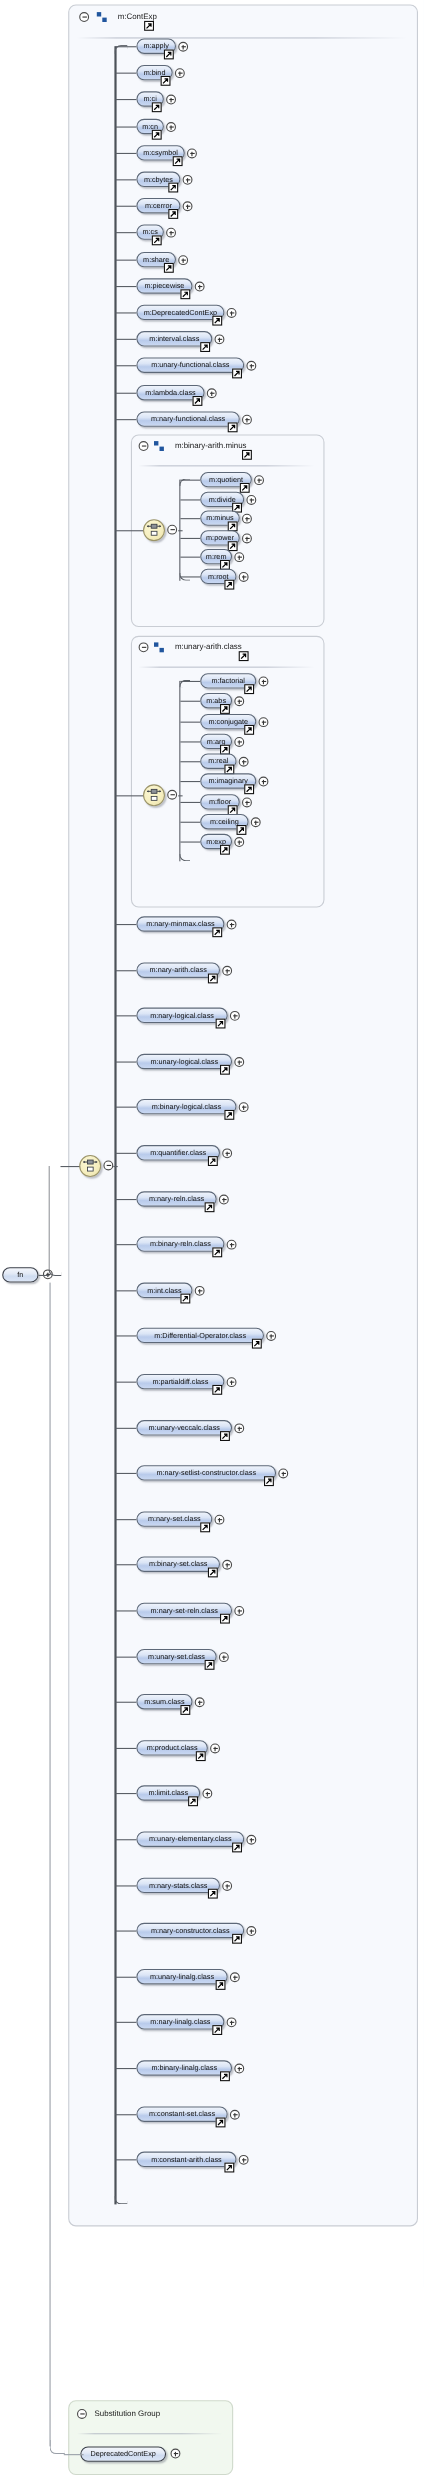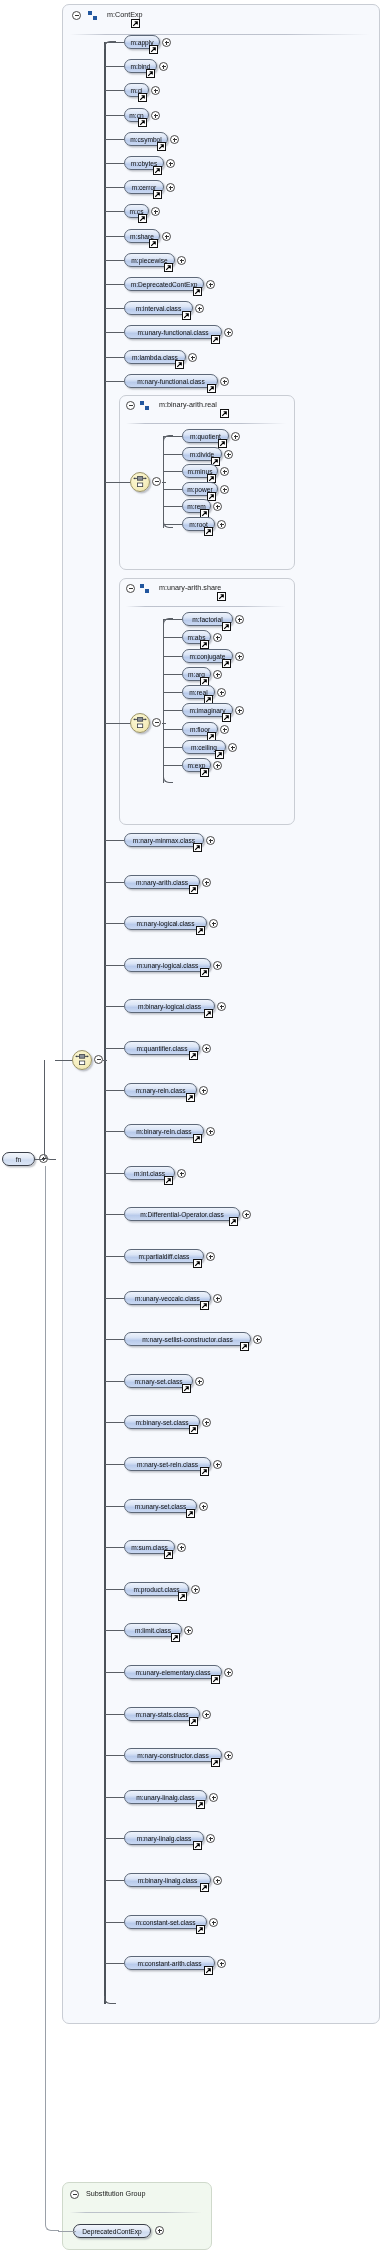--- a/index.html
+++ b/index.html
@@ -308,21 +308,21 @@
       </div>
       <div class="toggle plus" style="left: 220px; top: 377px;"></div>
     </div>
 
   <div class="panel" style="left:119px; top:395px; width:176px; height:175px;"></div>
   <div class="toggle" style="left:126px; top:401px;"></div>
   <div class="grpglyph" style="left:140px; top:401px;">
     <i class="a"></i>
       <i class="b"></i>
   </div>
-  <div class="panel-title" style="left:159px; top:400px;">m:binary-arith.real</div>
+  <div class="panel-title" style="left:159px; top:400px;">m:binary-arith.minus</div>
   <div class="linkbadge" style="left:220px; top:409px;">
     <svg width="7" height="7" viewBox="0 0 7 7">
         <path d="M1.2 5.8 L5 2 M2.6 1.7 H5.3 V4.4" stroke="#000" stroke-width="1.1" fill="none"></path>
       </svg>
   </div>
   <div class="panel-rule" style="left:126px; top:423px; width:160px;"></div>
 
   <div class="hline" style="left:105px; top:482px; width:26px;"></div>
   <div class="compositor" style="left:130px; top:472px;">
     <svg width="18" height="18" viewBox="0 0 18 18">
@@ -388,21 +388,21 @@
       </div>
       <div class="toggle plus" style="left: 217px; top: 520px;"></div>
     </div>
 
   <div class="panel" style="left:119px; top:578px; width:176px; height:247px;"></div>
   <div class="toggle" style="left:126px; top:584px;"></div>
   <div class="grpglyph" style="left:140px; top:584px;">
     <i class="a"></i>
       <i class="b"></i>
   </div>
-  <div class="panel-title" style="left:159px; top:583px;">m:unary-arith.share</div>
+  <div class="panel-title" style="left:159px; top:583px;">m:unary-arith.class</div>
   <div class="linkbadge" style="left:217px; top:592px;">
     <svg width="7" height="7" viewBox="0 0 7 7">
         <path d="M1.2 5.8 L5 2 M2.6 1.7 H5.3 V4.4" stroke="#000" stroke-width="1.1" fill="none"></path>
       </svg>
   </div>
   <div class="panel-rule" style="left:126px; top:606px; width:160px;"></div>
   <div class="hline" style="left:105px; top:723px; width:26px;"></div>
   <div class="compositor" style="left:130px; top:713px;">
     <svg width="18" height="18" viewBox="0 0 18 18">
       <rect x="6.5" y="3.6" width="5.2" height="3.6" fill="#8d9299" stroke="#3c4047" stroke-width="0.8"></rect>

